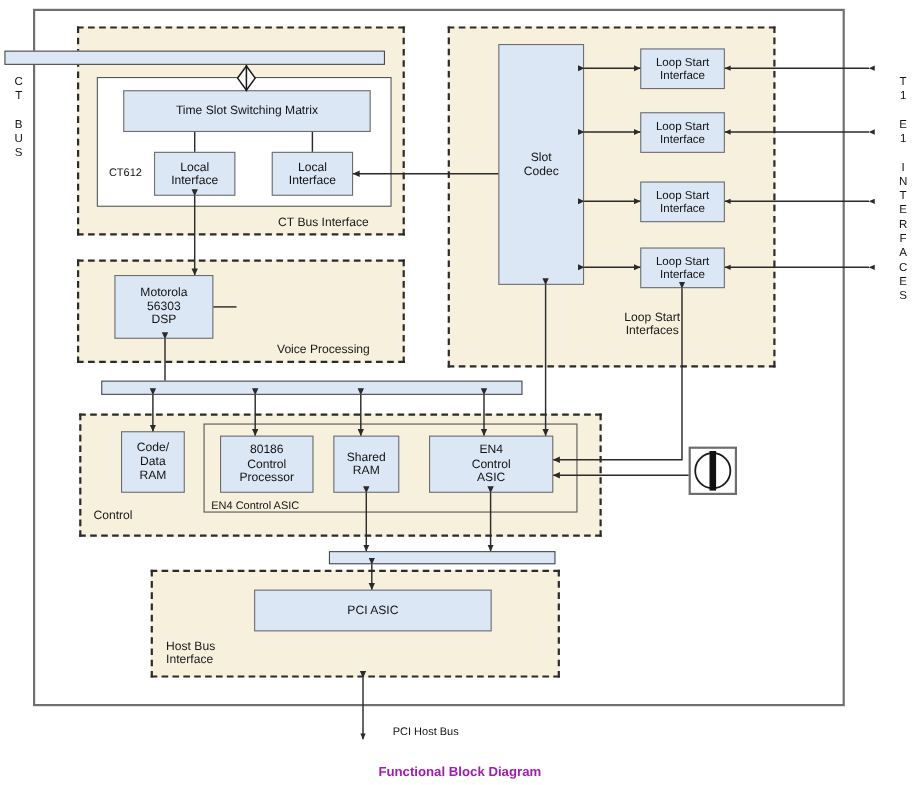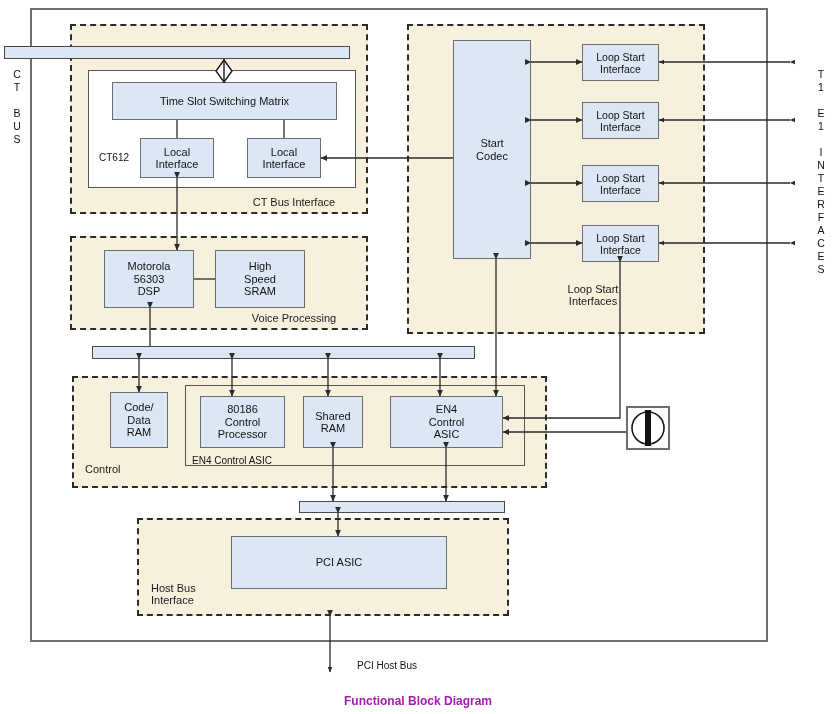--- a/index.html
+++ b/index.html
@@ -148,32 +148,27 @@
 
   <div class="abs group" style="left:70px;top:236px;width:298px;height:94px;"></div>
   <div class="group-label" style="left:228px;top:312px;width:132px;">Voice Processing</div>
 
   <div class="abs blk" style="left:104px;top:250px;width:90px;height:58px;">
     <span>Motorola
 56303
 DSP</span>
   </div>
 
-  <div class="abs blk" style="left:215px;top:250px;width:90px;height:58px;">
-    <span>High
-Speed
-SRAM</span>
-  </div>
 
   <div class="abs group" style="left:407px;top:24px;width:298px;height:310px;"></div>
   <div class="group-label left" style="left:533px;top:283px;width:120px;text-align:center;">Loop Start
 Interfaces</div>
 
   <div class="abs blk" style="left:453px;top:40px;width:78px;height:219px;">
-    <span>Start
+    <span>Slot
 Codec</span>
   </div>
 
   <div class="abs blk small" style="left:582px;top:44px;width:77px;height:37px;">
     <span>Loop Start
 Interface</span>
   </div>
   <div class="abs blk small" style="left:582px;top:102px;width:77px;height:37px;">
     <span>Loop Start
 Interface</span>
@@ -219,21 +214,21 @@
   </div>
 
   <div class="abs sym-box" style="left:626px;top:406px;width:44px;height:44px;"></div>
 
   <div class="abs bus" style="left:299px;top:501px;width:206px;height:12px;"></div>
 
   <div class="abs group" style="left:137px;top:518px;width:372px;height:98px;"></div>
   <div class="group-label left" style="left:151px;top:582px;width:110px;">Host Bus
 Interface</div>
 
-  <div class="abs blk" style="left:231px;top:536px;width:216px;height:53px;">
+  <div class="abs blk" style="left:231px;top:536px;width:216px;height:38px;">
     <span>PCI ASIC</span>
   </div>
 
   <div class="cap" style="left:357px;top:660px;">PCI Host Bus</div>
 
   <div class="figure-caption" style="left:0px;top:694px;width:836px;">Functional Block Diagram</div>
 
   <svg class="wires" viewBox="0 0 836 714">
     <defs>
       <marker id="ah" markerWidth="7" markerHeight="7" refX="6" refY="3.5" orient="auto" markerUnits="userSpaceOnUse">

